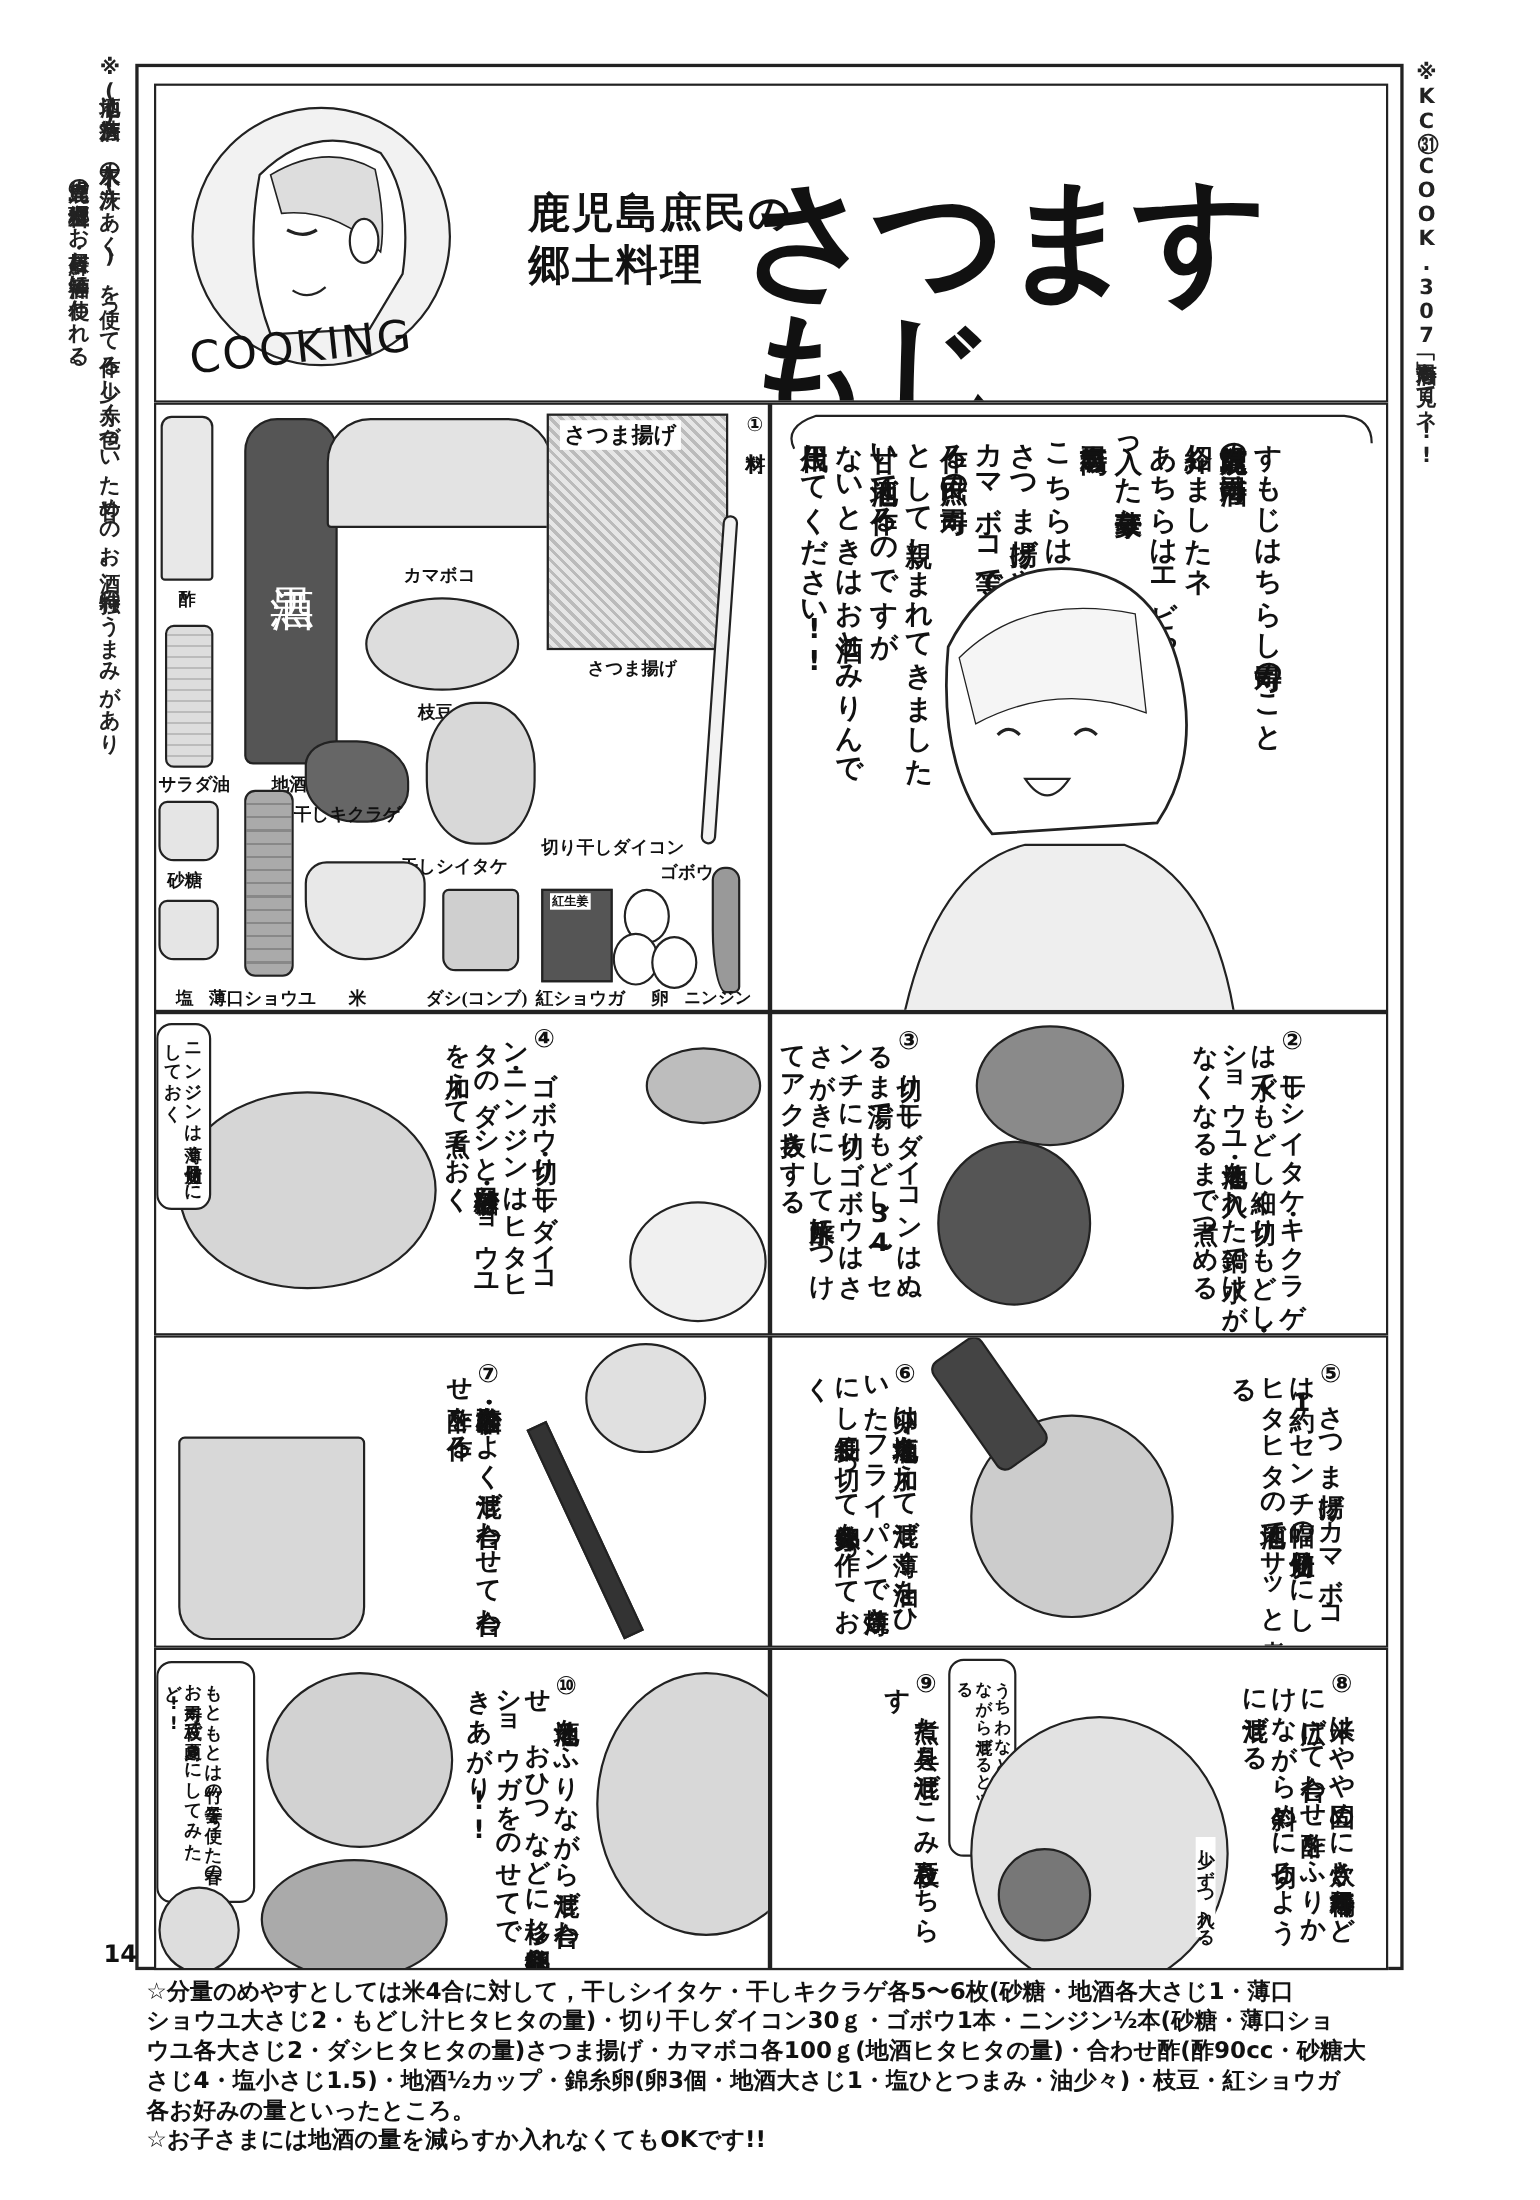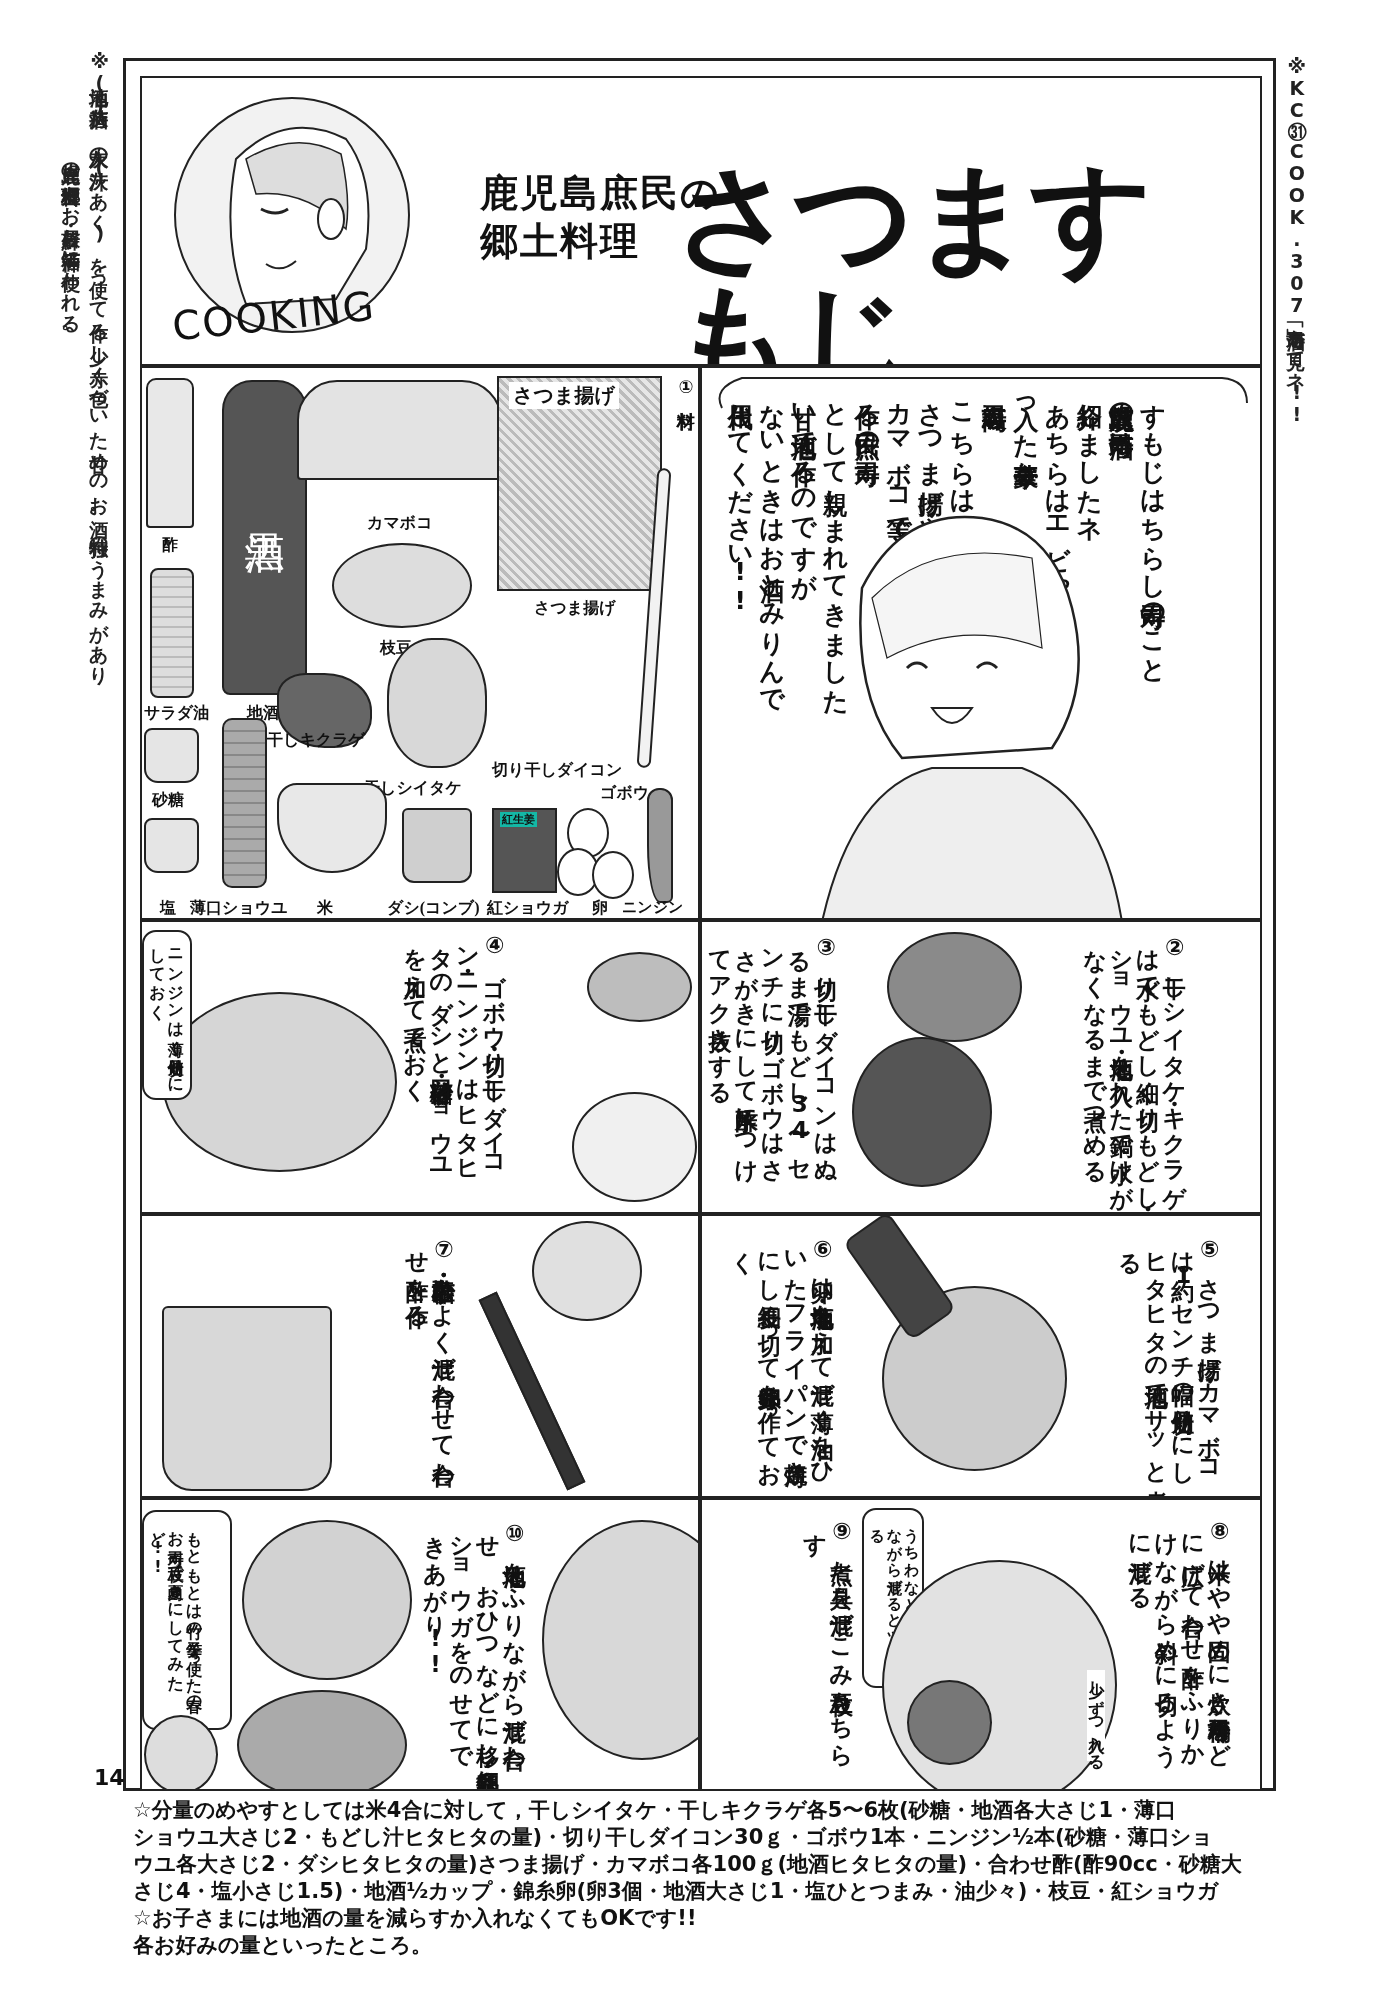--- a/index.html
+++ b/index.html
@@ -95,21 +95,21 @@
   <div class="ing" style="left:80px; top:350px; width:45px; height:170px; border-radius:10px; background:repeating-linear-gradient(0deg,#aaa 0 10px,#888 10px 12px);"></div>
   <div class="ing-label" style="left:48px; top:530px;">薄口ショウユ</div>
 
   <div class="ing" style="left:135px; top:415px; width:110px; height:90px; border-radius:20px 20px 55px 55px; background:#e8e8e8;"></div>
   <div class="ing-label" style="left:175px; top:530px;">米</div>
 
   <div class="ing" style="left:260px; top:440px; width:70px; height:75px; border-radius:6px 6px 12px 12px; background:#cfcfcf;"></div>
   <div class="ing-label" style="left:245px; top:530px;font-family:Liberation Serif, serif;">ダシ(コンブ)</div>
 
   <div class="ing" style="left:350px; top:440px; width:65px; height:85px; background:#555;">
-    <div class="abs" style="left:6px; top:2px; font-size:11px; font-weight:bold; color:#111; background:#14b8a6; padding:0 2px;">紅生姜</div>
+    <div class="abs" style="left:6px; top:2px; font-size:11px; font-weight:bold; color:#111; background:#ffffff; padding:0 2px;">紅生姜</div>
   </div>
   <div class="ing-label" style="left:345px; top:530px;">紅ショウガ</div>
 
   <div class="ing" style="left:425px; top:440px; width:42px; height:50px; border-radius:50%; background:#fff;"></div>
   <div class="ing" style="left:415px; top:480px; width:42px; height:48px; border-radius:50%; background:#fff;"></div>
   <div class="ing" style="left:450px; top:483px; width:42px; height:48px; border-radius:50%; background:#fff;"></div>
   <div class="ing-label" style="left:450px; top:530px;">卵</div>
 
   <div class="ing" style="left:505px; top:420px; width:26px; height:115px; border-radius:12px 12px 6px 50%; background:#999;"></div>
   <div class="ing-label" style="left:480px; top:530px; font-size:15px;">ニンジン</div>
@@ -213,15 +213,15 @@
   </div>
 </div>
 
 <div class="abs" style="left:94px; top:1765px; font-size:22px; font-weight:bold;">14</div>
 
 <div class="footer">
   <div>☆分量のめやすとしては米4合に対して，干しシイタケ・干しキクラゲ各5〜6枚(砂糖・地酒各大さじ1・薄口</div>
   <div>ショウユ大さじ2・もどし汁ヒタヒタの量)・切り干しダイコン30ｇ・ゴボウ1本・ニンジン½本(砂糖・薄口ショ</div>
   <div>ウユ各大さじ2・ダシヒタヒタの量)さつま揚げ・カマボコ各100ｇ(地酒ヒタヒタの量)・合わせ酢(酢90cc・砂糖大</div>
   <div>さじ4・塩小さじ1.5)・地酒½カップ・錦糸卵(卵3個・地酒大さじ1・塩ひとつまみ・油少々)・枝豆・紅ショウガ</div>
+  <div>各お好みの量といったところ。</div>
   <div>☆お子さまには地酒の量を減らすか入れなくてもOKです!!</div>
-  <div>各お好みの量といったところ。</div>
 </div>
 
 </body></html>

